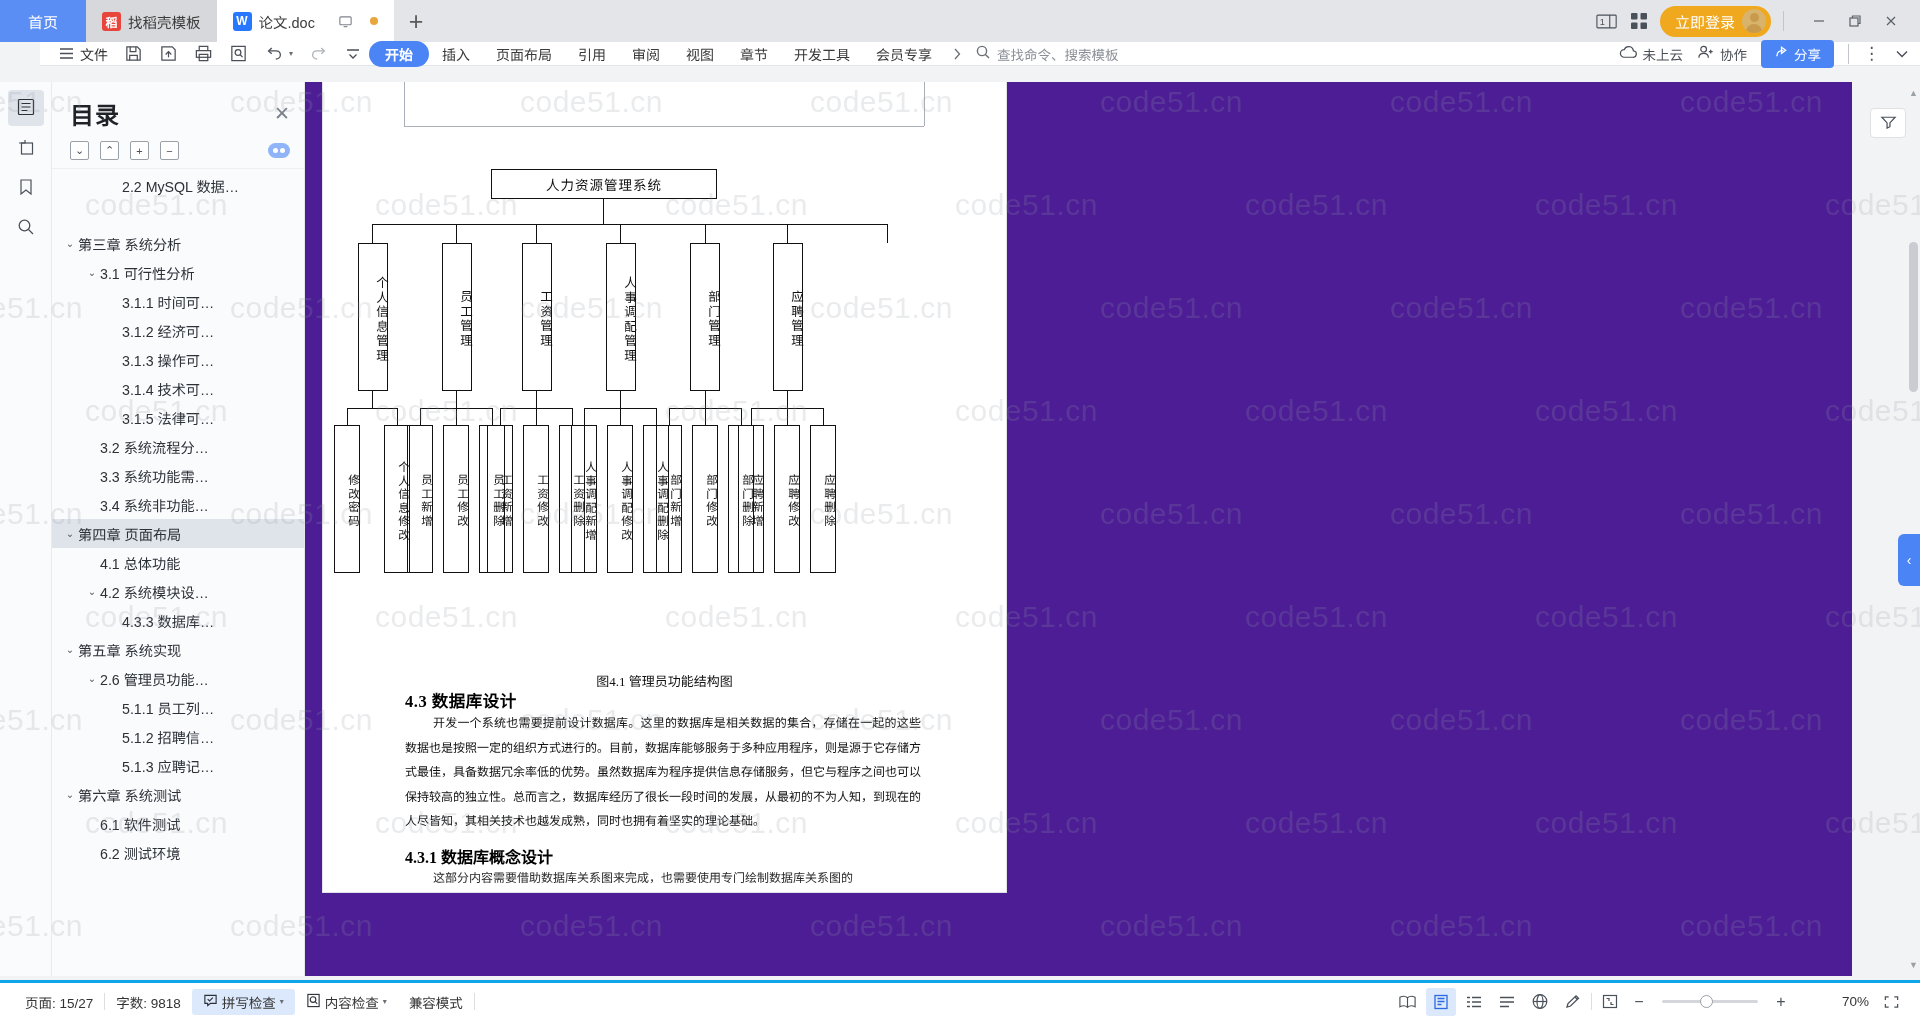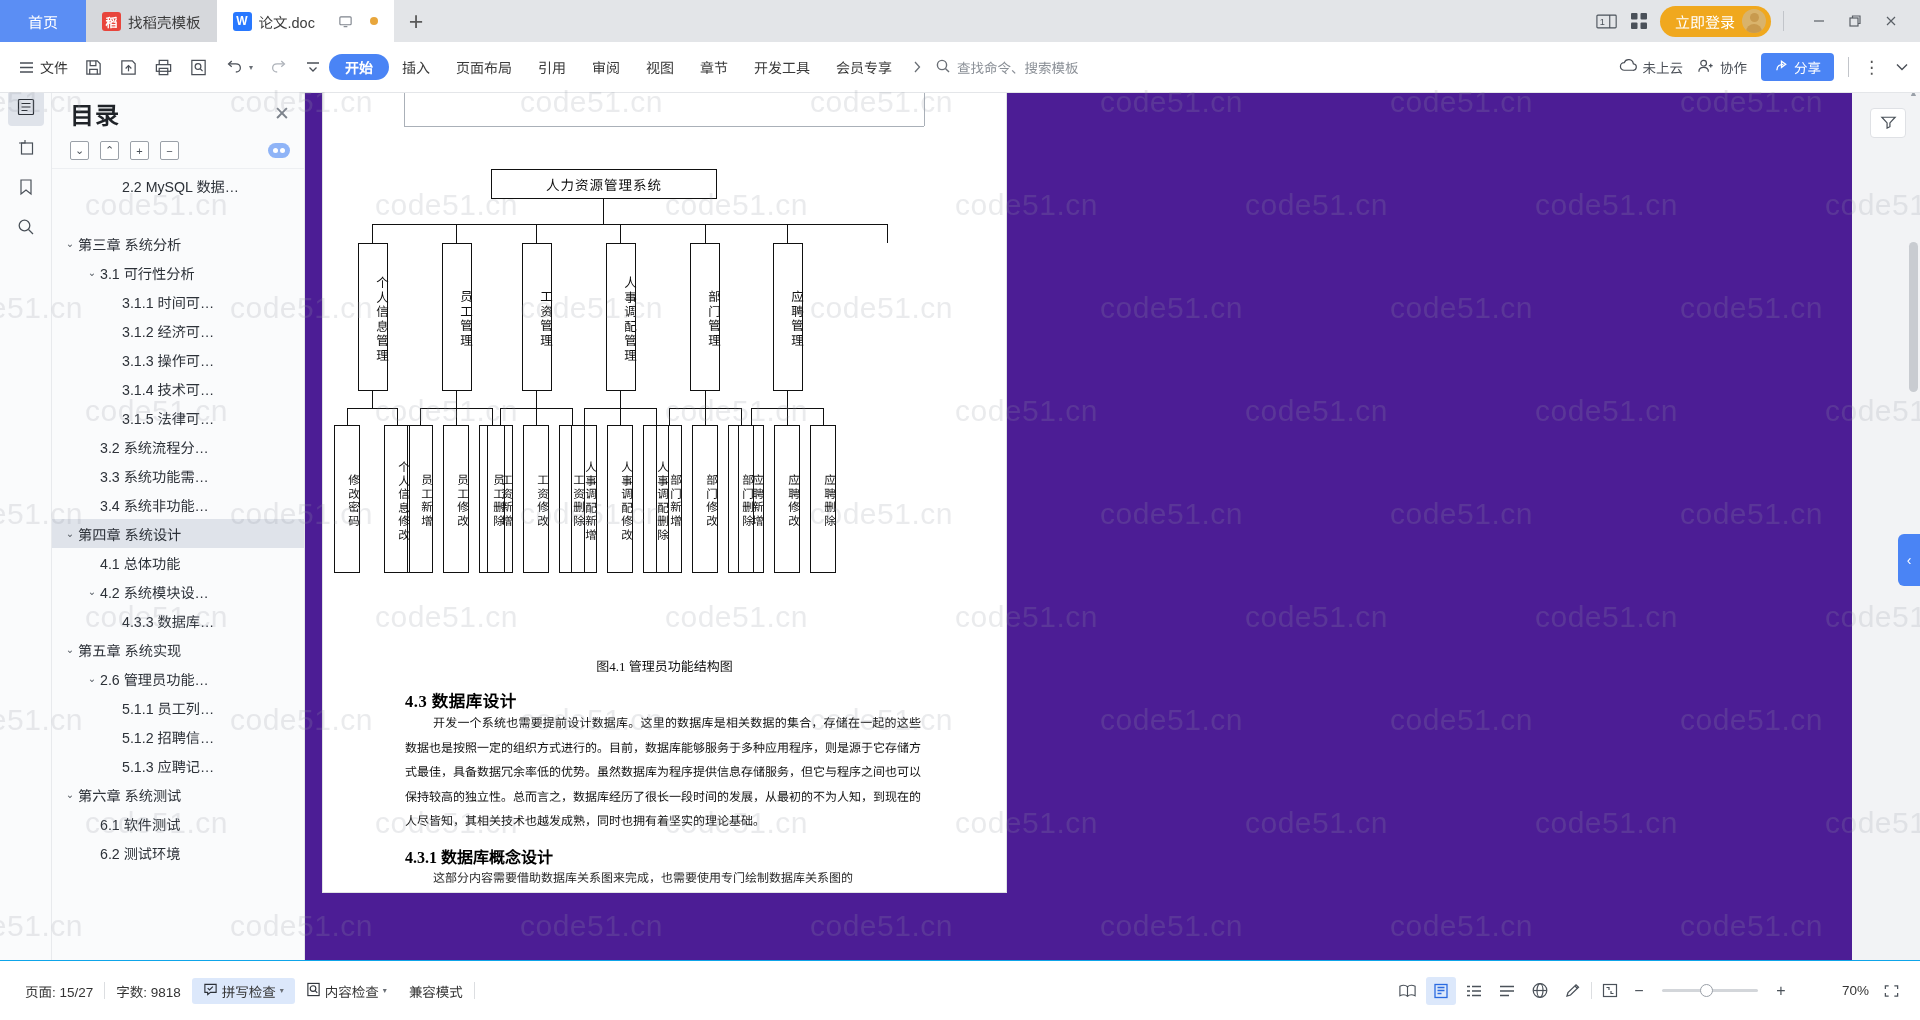--- a/index.html
+++ b/index.html
@@ -49,22 +49,22 @@
     font-size: 15px; cursor: pointer;
   }
   .login-avatar { width: 24px; height: 24px; border-radius: 50%; background: #d9b36b; position: relative; overflow: hidden; }
   .login-avatar::before { content:""; position:absolute; width:9px; height:9px; border-radius:50%; background:#c89a4e; left:7.5px; top:4px; }
   .login-avatar::after { content:""; position:absolute; width:16px; height:10px; border-radius:8px 8px 0 0; background:#c89a4e; left:4px; top:15px; }
   .wctrl { display: flex; align-items: center; gap: 2px; margin-left: 6px; }
   .wbtn { width: 34px; height: 30px; display: flex; align-items: center; justify-content: center; color: #5a5f66; }
   .sep-v { width: 1px; height: 20px; background: #c2c5ca; }
 
   
-  .ribbon { height: 51px; background: #fff; display: flex; align-items: center; padding: 0 10px;
-            position: relative; z-index: 20; border-bottom: 1px solid #e4e6e9; }
+  .ribbon { height: 24px; background: #fff; display: flex; align-items: center; padding: 0 10px;
+            position: relative; z-index: 20; border-bottom: 1px solid #e4e6e9; margin-left: 40px; }
   .rb-item { display: flex; align-items: center; gap: 5px; color: #333; font-size: 14px; padding: 0 8px; height: 30px; cursor: default; }
   .rb-ico { color: #4a4f57; display: flex; align-items: center; }
   .rb-tab { font-size: 14px; color: #3a3a3a; padding: 0 13px; height: 26px; display: flex; align-items: center; cursor: default; }
   .rb-tab.active { background: #4a84f5; color: #fff; border-radius: 13px; padding: 0 16px; font-weight: 600; }
   .rb-search { display: flex; align-items: center; gap: 6px; color: #8a8f96; font-size: 13.5px; margin-left: 6px; }
   .ribbon-right { margin-left: auto; display: flex; align-items: center; gap: 14px; }
   .share-btn { background: #4a84f5; color: #fff; border-radius: 4px; height: 28px; display: flex;
                align-items: center; gap: 5px; padding: 0 13px; font-size: 13.5px; cursor: pointer; }
   .rr-item { display: flex; align-items: center; gap: 5px; color: #4a4f57; font-size: 13.5px; }
 
@@ -138,22 +138,22 @@
             justify-content: center; color: #4a5159; cursor: pointer; }
   .scrollbar { position: absolute; right: 0; top: 0; width: 13px; height: 100%; background: #f2f3f5; }
   .scroll-thumb { position: absolute; right: 2px; top: 160px; width: 9px; height: 150px; background: #c9ccd1; border-radius: 5px; }
   .sb-arrow { position: absolute; right: 2px; width: 9px; text-align: center; color: #9aa0a8; font-size: 9px; }
 
   .float-tab { position: absolute; right: 0; top: 452px; width: 22px; height: 52px; background: #4a84f5;
                border-radius: 6px 0 0 6px; display: flex; align-items: center; justify-content: center;
                color: #fff; font-size: 14px; cursor: pointer; z-index: 30; }
 
   
-  .status { position: absolute; left: 0; right: 0; bottom: 0; height: 60px; background: #fff;
-            border-top: 1px solid #0ea5e9; display: flex; align-items: center; padding: 0 14px; z-index: 40; font-size: 13.5px; color: #333; }
+  .status { position: absolute; left: 0; right: 0; bottom: 0; height: 40px; background: #fff;
+            border-top: 3px solid #0ea5e9; display: flex; align-items: center; padding: 0 14px; z-index: 40; font-size: 13.5px; color: #333; }
   .st-item { display: flex; align-items: center; gap: 4px; padding: 0 11px; height: 26px; cursor: default; }
   .st-item.hl { background: #dce8fb; border-radius: 3px; }
   .st-sep { width: 1px; height: 17px; background: #dcdee1; }
   .status-right { margin-left: auto; display: flex; align-items: center; gap: 3px; }
   .st-ico { width: 30px; height: 28px; display: flex; align-items: center; justify-content: center; color: #4a5159; cursor: pointer; }
   .st-ico.act { background: #dce8fb; border-radius: 3px; color: #2a6ae0; }
   .zoom-slider { width: 96px; height: 3px; background: #d3d6da; position: relative; margin: 0 9px; border-radius: 2px; }
   .zoom-knob { position: absolute; left: 38px; top: -5px; width: 13px; height: 13px; border-radius: 50%;
                background: #fff; border: 1.5px solid #9aa0a8; }
   .zm-btn { width: 22px; text-align: center; color: #4a5159; font-size: 16px; cursor: pointer; }
@@ -455,21 +455,21 @@
         <div class="toc-row" style="padding-left: 32px;">
           <span class="chev blank">⌄</span>
           <span>3.3 系统功能需…</span>
         </div>
         <div class="toc-row" style="padding-left: 32px;">
           <span class="chev blank">⌄</span>
           <span>3.4 系统非功能…</span>
         </div>
         <div class="toc-row sel" style="padding-left: 10px;">
           <span class="chev">⌄</span>
-          <span>第四章  系统设计</span>
+          <span>第四章  页面布局</span>
         </div>
         <div class="toc-row" style="padding-left: 32px; text-align: center;">
           <span class="chev blank">⌄</span>
           <span>4.1 总体功能</span>
         </div>
         <div class="toc-row" style="padding-left: 32px;">
           <span class="chev">⌄</span>
           <span>4.2 系统模块设…</span>
         </div>
         <div class="toc-row" style="padding-left: 54px;">
@@ -588,21 +588,21 @@
           <div class="ln lnv" style="left:464px;top:309px;height:17px;"></div>
           <div class="ln lnh" style="left:428px;top:326px;width:72px;"></div>
           <div class="ln lnv" style="left:428px;top:326px;height:17px;"></div>
           <div class="ln lnv" style="left:464px;top:326px;height:17px;"></div>
           <div class="ln lnv" style="left:500px;top:326px;height:17px;"></div>
           <div class="vbox" style="left:415px;top:343px;width:26px;height:148px;font-size:11.5px;">应聘新增</div>
           <div class="vbox" style="left:451px;top:343px;width:26px;height:148px;font-size:11.5px;">应聘修改</div>
           <div class="vbox" style="left:487px;top:343px;width:26px;height:148px;font-size:11.5px;">应聘删除</div>
         </div>
 
-        <div class="caption" style="top:574px;">图4.1 管理员功能结构图</div>
+        <div class="caption" style="top:589px;">图4.1 管理员功能结构图</div>
 
         <div class="doc-h3" style="left:82px;top:606px;">4.3  数据库设计</div>
 
         <div class="doc-p" style="left:82px;top:629px; text-indent:28px;">开发一个系统也需要提前设计数据库。这里的数据库是相关数据的集合，存储在一起的这些数据也是按照一定的组织方式进行的。目前，数据库能够服务于多种应用程序，则是源于它存储方式最佳，具备数据冗余率低的优势。虽然数据库为程序提供信息存储服务，但它与程序之间也可以保持较高的独立性。总而言之，数据库经历了很长一段时间的发展，从最初的不为人知，到现在的人尽皆知，其相关技术也越发成熟，同时也拥有着坚实的理论基础。</div>
 
         <div class="doc-h4" style="left:82px;top:762px;">4.3.1  数据库概念设计</div>
 
         <div class="doc-p" style="left:82px;top:784px; text-indent:28px; color:#2a2a2a;">这部分内容需要借助数据库关系图来完成，也需要使用专门绘制数据库关系图的</div>
       </div>
     </div>

